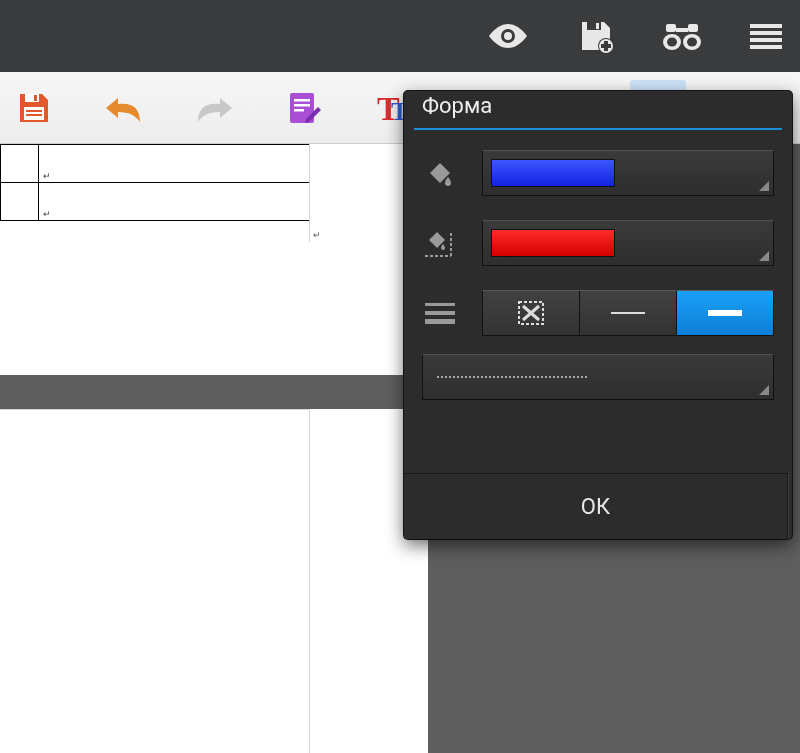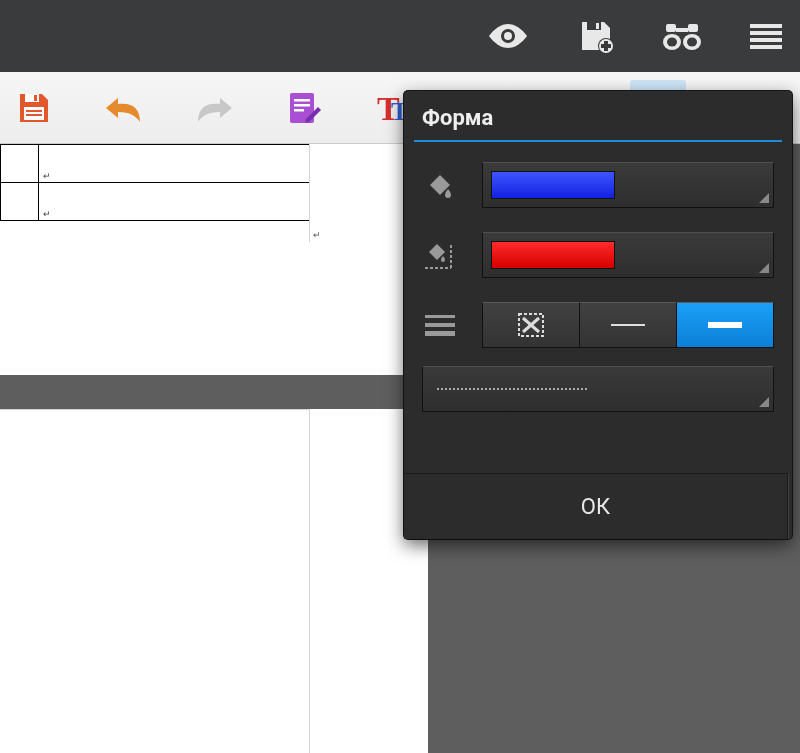--- a/index.html
+++ b/index.html
@@ -22,21 +22,21 @@
   .tblx td.a { width:38px;}
   .tblx td.b { width:271px; padding-left:4px;}
   .gap-strip { position:absolute; top:231px; left:0; width:428px; height:34px; background:#5f5e5e;}
   .lower-page { position:absolute; top:265px; left:0; width:310px; height:488px; border:1px solid #d4d4d4; border-left:none; border-bottom:none; background:#fff;}
   .rightcol { position:absolute; top:144px; left:428px; width:372px; bottom:0; background:#5f5e5e;}
   .page-right-border { position:absolute; top:0; left:309px; width:1px; height:98px; background:#d4d4d4;}
   .paramark { font-family:serif; font-size:9px; color:#555; position:absolute; left:313px; top:86px;}
   
   
   .popup { position:absolute; left:404px; top:91px; width:388px; height:448px; background:#2c2c2c; border-radius:4px; box-shadow:0 6px 18px rgba(0,0,0,0.6), 0 0 0 1px #1a1a1a; color:#eee;}
-  .popup-title { font-size:22px; padding:14px 18px 10px; font-weight:700;}
+  .popup-title { font-size:22px; padding:2px 18px 10px; font-weight:400;}
   .popup-divider { height:2px; background:#1a8cd8; margin:0 10px;}
   .popup-body { padding:14px 18px 0;}
   .prow { display:flex; align-items:center; height:58px; gap:24px; margin-bottom:12px;}
   .prow .picon { width:36px; display:flex; justify-content:center; color:#999;}
   .swatch-field { flex:1; height:46px; background:linear-gradient(#3a3a3a,#2e2e2e); border:1px solid #111; border-top-color:#505050; position:relative; display:flex; align-items:center; padding-left:8px;}
   .swatch-field::after { content:""; position:absolute; right:4px; bottom:4px; width:0; height:0; border-left:10px solid transparent; border-bottom:10px solid #888;}
   .swatch { width:124px; height:28px; border:1px solid #111;}
   .seggrp { flex:1; display:flex; height:46px; gap:0;}
   .segbtn { flex:1; background:linear-gradient(#414141,#333); border:1px solid #111; border-top-color:#5a5a5a; display:flex; align-items:center; justify-content:center; color:#ddd;}
   .segbtn + .segbtn { border-left:none;}

